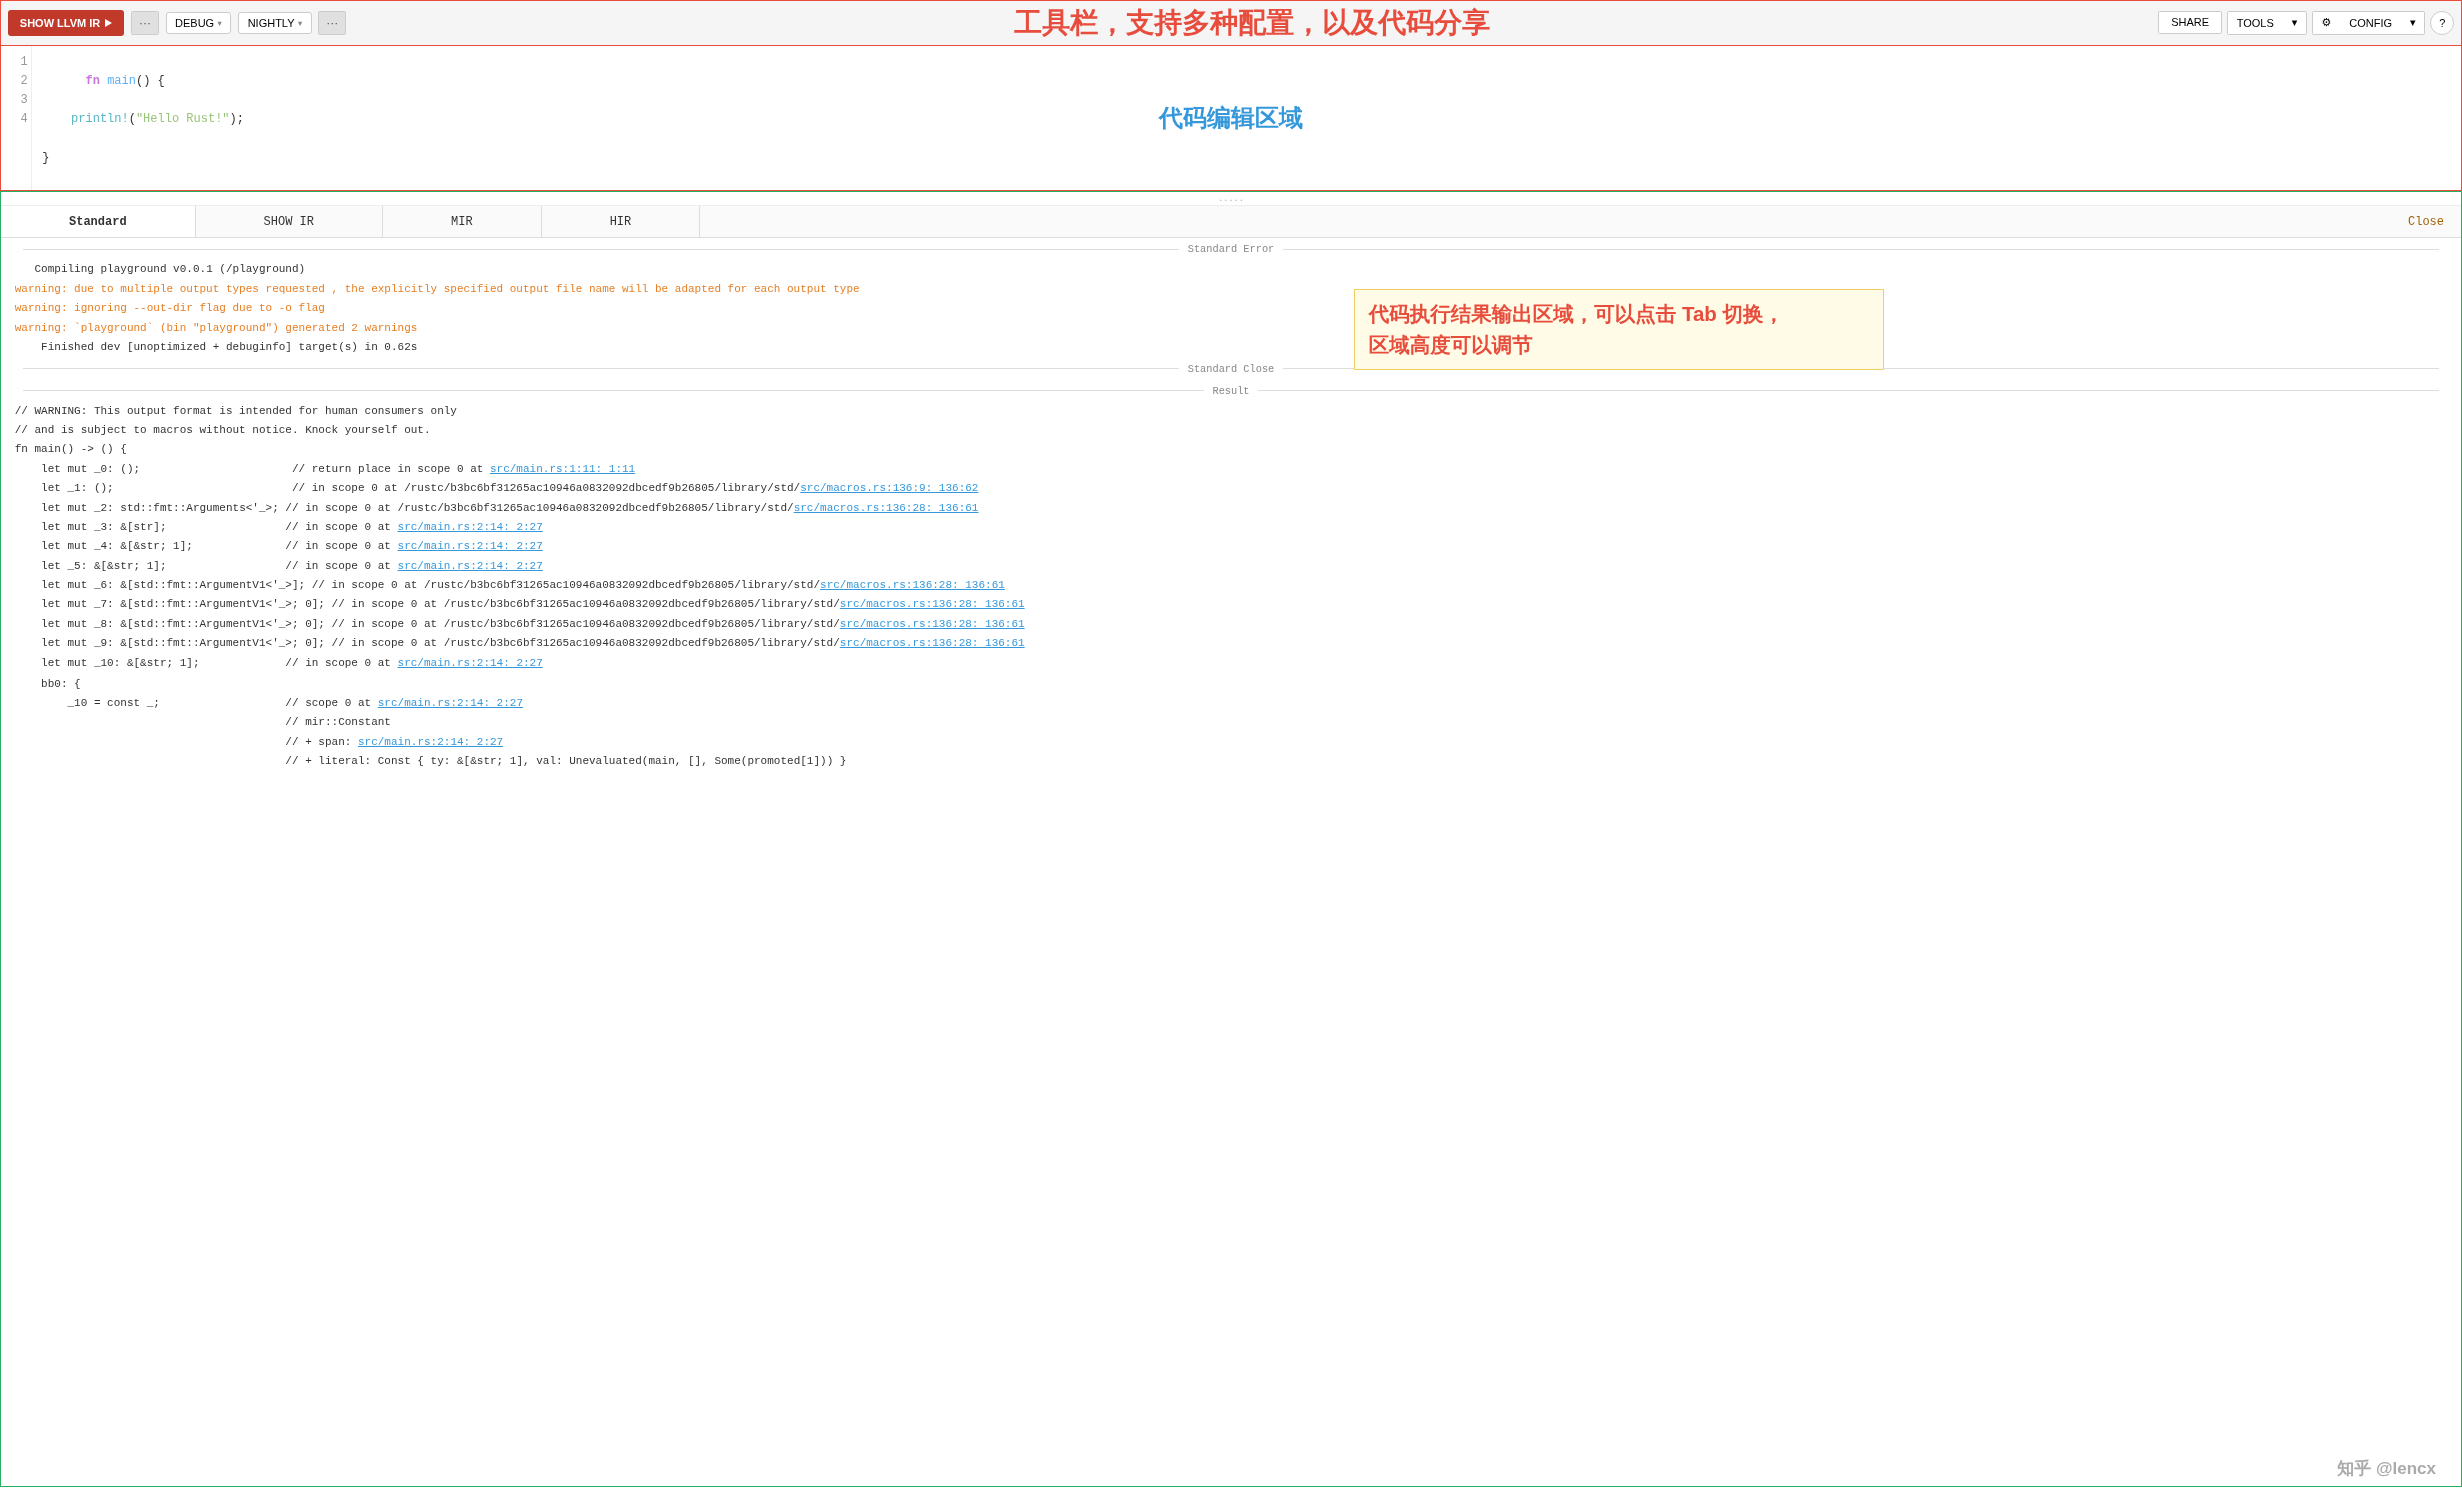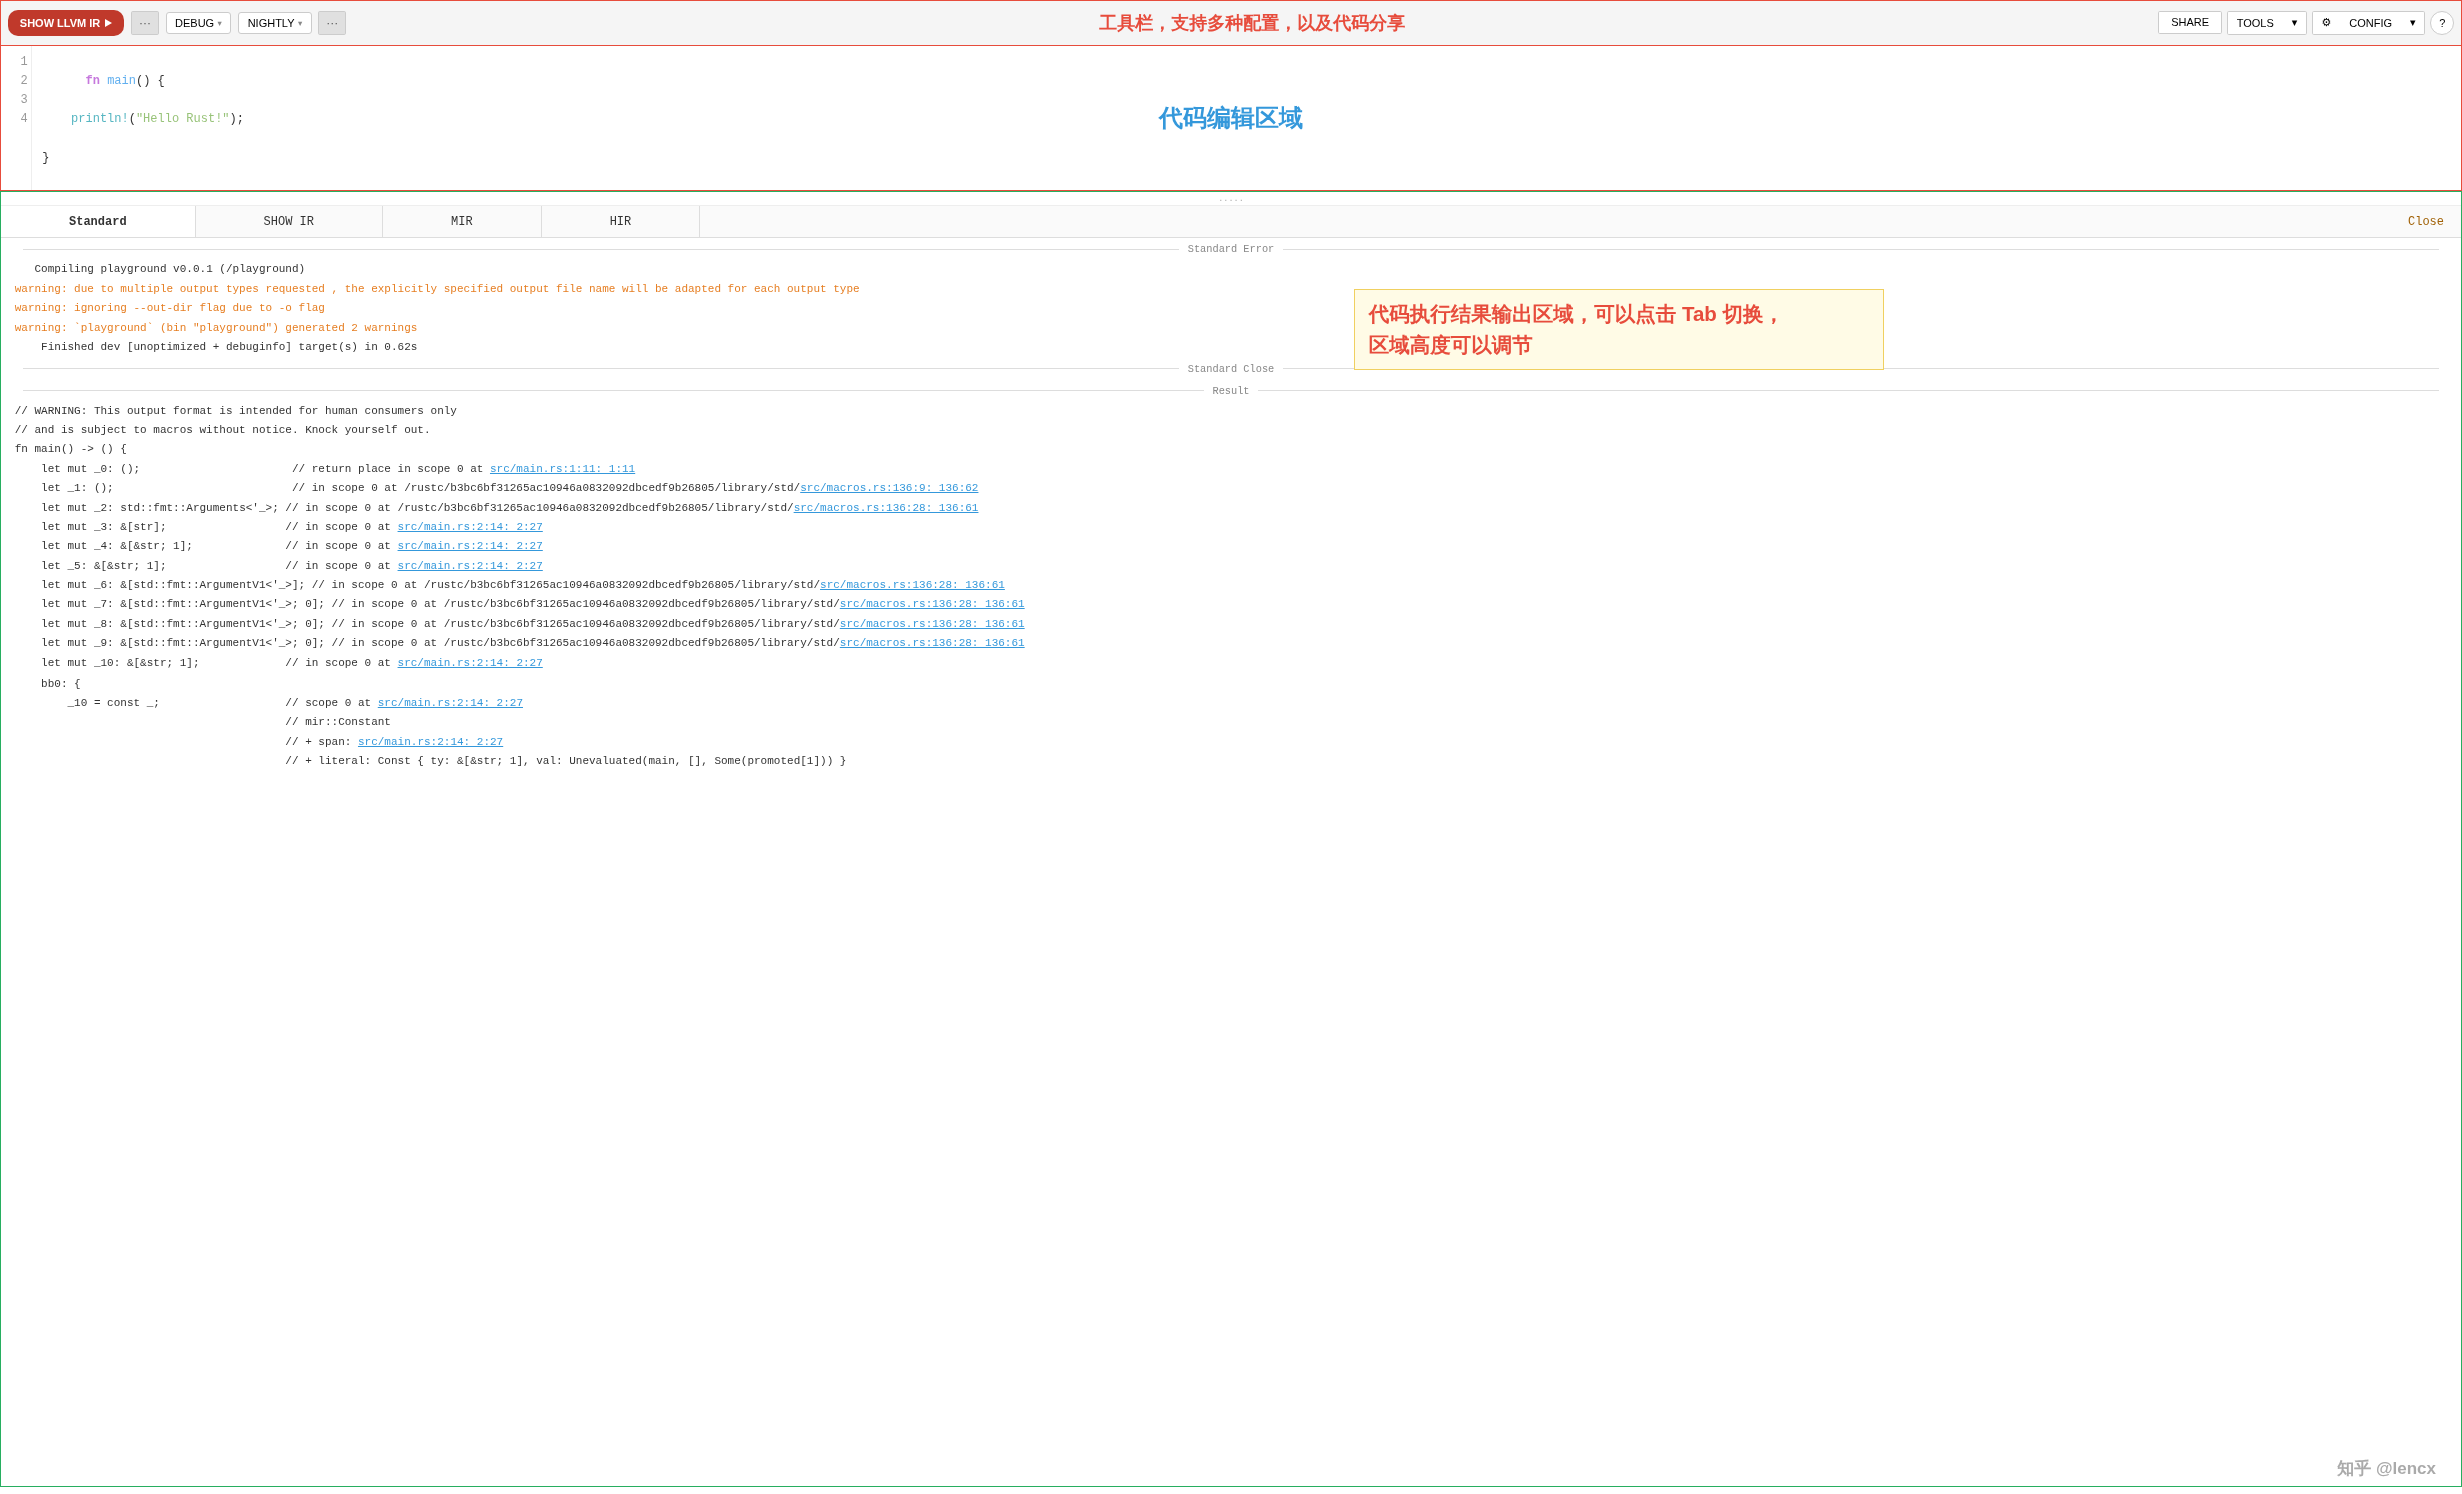--- a/index.html
+++ b/index.html
@@ -26,21 +26,21 @@
       display: flex;
       align-items: center;
       gap: 5.1px;
       background: #c0392b;
       color: #fff;
       border: none;
       padding: 6.8px 12px;
       font-weight: bold;
       font-size: 11px;
       cursor: pointer;
-      border-radius: 10px;
+      border-radius: 3px;
     }
 
     .play-icon {
       width: 0;
       height: 0;
       border-style: solid;
       border-width: 4.3px 0 4.3px 7.7px;
       border-color: transparent transparent transparent #fff;
       display: inline-block;
     }
@@ -69,21 +69,21 @@
 
     .toolbar-dropdown .chevron {
       font-size: 8.5px;
       color: #888;
     }
 
     .toolbar-title {
       flex: 1;
       text-align: center;
       color: #e74c3c;
-      font-size: 18px;
+      font-size: 28px;
       font-weight: bold;
       font-family: 'SimHei', 'Microsoft YaHei', sans-serif;
     }
 
     .toolbar-right {
       display: flex;
       align-items: flex-start;
       gap: 5.1px;
     }
 

